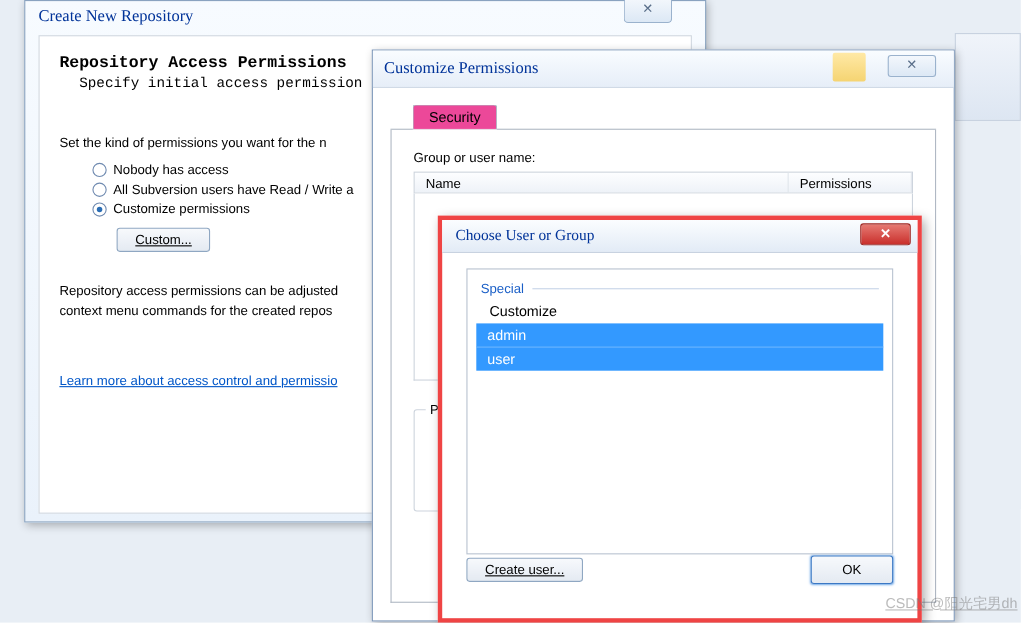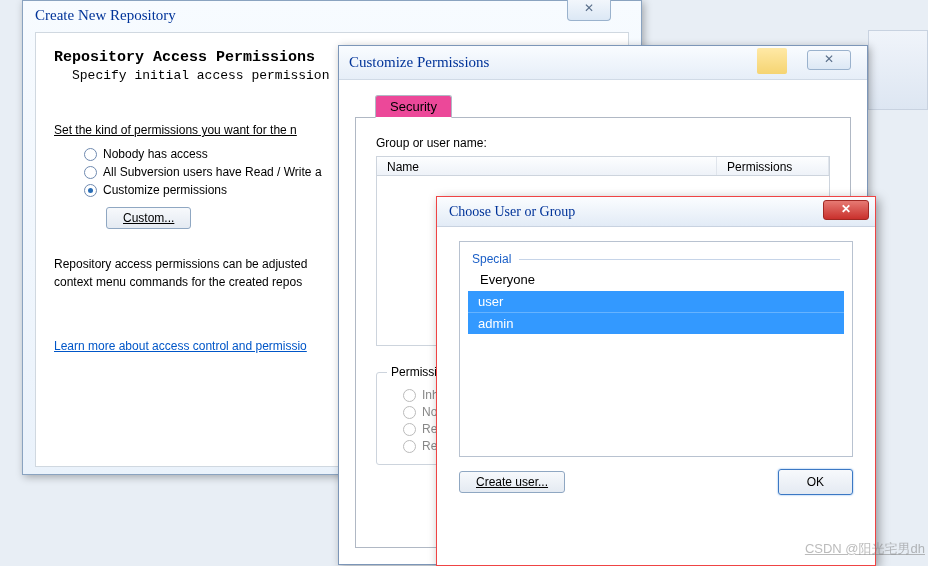--- a/index.html
+++ b/index.html
@@ -66,21 +66,21 @@
       color: #000;
       margin-bottom: 2px;
     }
     .dlg1-sub {
       font-family: 'Courier New', monospace;
       font-size: 13px;
       margin-left: 18px;
       color: #000;
     }
     .dlg1-body { margin-top: 40px; }
-    .dlg1-prompt { margin-bottom: 10px; text-decoration: underline; }
+    .dlg1-prompt { margin-bottom: 10px; }
     .radio-row { margin: 4px 0 4px 30px; display: flex; align-items: center; }
     .radio {
       width: 13px; height: 13px; border: 1px solid #6f8ab0;
       border-radius: 50%; margin-right: 6px; background: #fff;
       display: inline-flex; align-items: center; justify-content: center;
     }
     .radio.checked::after {
       content: ''; width: 5px; height: 5px; background: #2a6db5; border-radius: 50%;
     }
     .radio.disabled { border-color: #bbb; }
@@ -180,26 +180,26 @@
       position: relative;
     }
     .perm-legend {
       position: absolute; top: -8px; left: 10px;
       background: #fff; padding: 0 4px;
     }
     .perm-radio { margin: 3px 0 3px 14px; display: flex; align-items: center; color: #888; }
     
     
     .dlg3 {
-      left: 436px;
+      left: 398px;
       top: 196px;
       width: 440px;
       height: 370px;
       background: #fff;
-      border: 1px solid #ef4444;
+      border: 4px solid #ef4444;
       box-shadow: 3px 3px 10px rgba(0,0,0,0.35);
     }
     .dlg3-titlebar {
       height: 30px;
       background: linear-gradient(#fbfdff, #e2ebf6);
       border-bottom: 1px solid #c8d2e0;
       display: flex;
       align-items: center;
       padding: 0 12px;
       position: relative;
@@ -214,21 +214,21 @@
       color: #fff;
       text-align: center;
       line-height: 16px;
       font-family: Arial;
       font-weight: bold;
       cursor: pointer;
     }
     .dlg3-body { padding: 14px 22px; }
     .dlg3-list {
       border: 1px solid #b8c2d0;
-      height: 216px;
+      height: 260px;
       padding: 6px 0;
       position: relative;
     }
     .section-head {
       color: #1a5fc7;
       padding: 4px 12px 2px;
       display: flex;
       align-items: center;
     }
     .section-head::after {
@@ -244,21 +244,21 @@
       color: #fff;
       padding: 3px 10px;
       margin: 0 8px;
       font-size: 13px;
       border-bottom: 1px solid #66b3ff;
     }
     .list-sel:last-of-type { border-bottom: none; }
     .dlg3-btns {
       display: flex;
       justify-content: space-between;
-      margin-top: 12px;
+      margin-top: 1px;
       align-items: center;
       gap: 36px;
     }
     .ok-btn {
       padding: 5px 28px;
       background: linear-gradient(#f7f9fc, #e4eaf2);
       border: 1px solid #3b78c4;
       box-shadow: 0 0 2px #6fa8e8;
       border-radius: 3px;
       cursor: pointer;
@@ -357,23 +357,23 @@
 </div>
 
 <div class="dialog dlg3">
   <div class="dlg3-titlebar">
     <span class="dlg3-title">Choose User or Group</span>
     <span class="dlg3-close">✕</span>
   </div>
   <div class="dlg3-body">
     <div class="dlg3-list">
       <div class="section-head">Special</div>
-      <div class="list-plain">Everyone</div>
+      <div class="list-plain">Customize</div>
+      <div class="list-sel">admin</div>
       <div class="list-sel">user</div>
-      <div class="list-sel">admin</div>
     </div>
     <div class="dlg3-btns">
       <span class="win-btn">Create user...</span>
       <span class="ok-btn">OK</span>
     </div>
   </div>
 </div>
 
 <div class="watermark">CSDN @阳光宅男dh</div>
 

